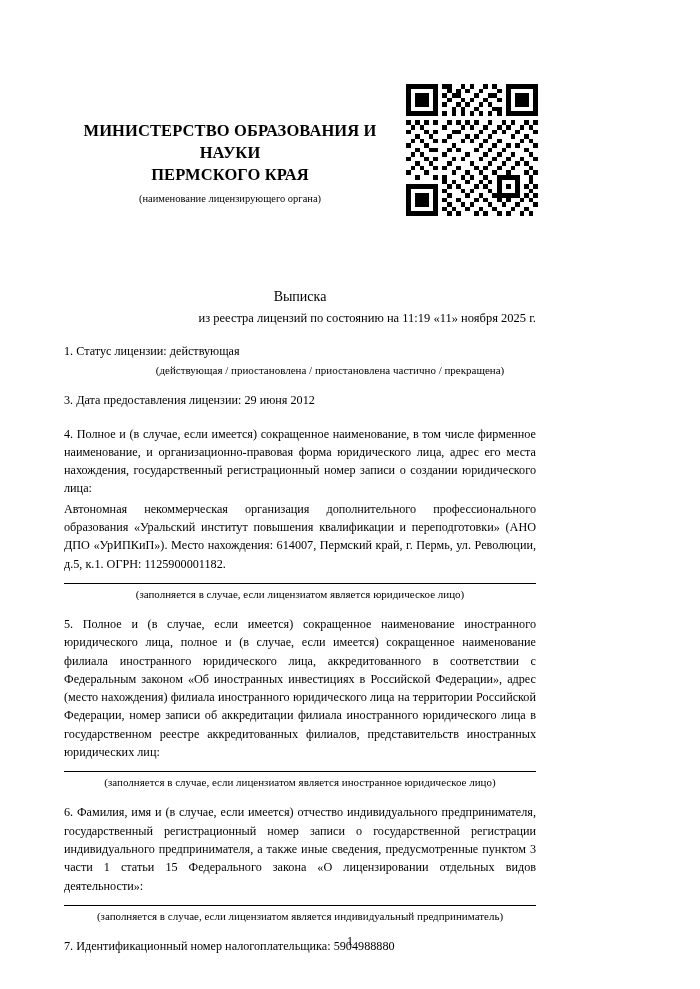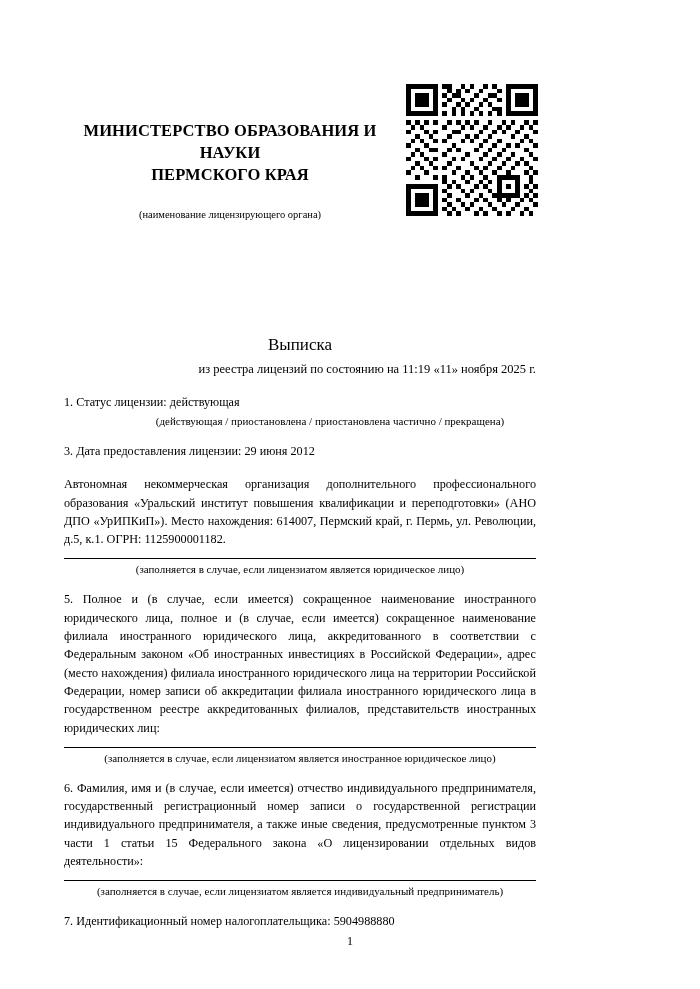--- a/index.html
+++ b/index.html
@@ -40,28 +40,28 @@
     padding-right: 140px;
   }
   .org-title {
     font-weight: bold;
     font-size: 16.5px;
     line-height: 1.32;
     letter-spacing: 0.1px;
   }
   .org-sub {
     font-size: 10.5px;
-    margin-top: 24px;
+    margin-top: 8px;
   }
 
   
   .extract-title {
     text-align: center;
-    margin-top: 112px;
-    font-size: 17px;
+    margin-top: 82px;
+    font-size: 14px;
     line-height: 1.55;
   }
   .extract-line2 {
     text-align: right;
     font-size: 12.5px;
     margin-top: 3px;
   }
 
   
   .items {
@@ -370,20 +370,21 @@
       <p class="lead">1. Статус лицензии: действующая</p>
       <div class="note note-left-pad">(действующая / приостановлена / приостановлена частично / прекращена)</div>
     </div>
 
 
     <div class="item">
       <p class="lead">3. Дата предоставления лицензии: 29 июня 2012</p>
     </div>
 
     <div class="item">
+      <p>4. Полное и (в случае, если имеется) сокращенное наименование, в том числе фирменное наименование, и организационно-правовая форма юридического лица, адрес его места нахождения, государственный регистрационный номер записи о создании юридического лица:</p>
       <p class="body-para">Автономная некоммерческая организация дополнительного профессионального образования «Уральский институт повышения квалификации и переподготовки» (АНО ДПО «УрИПКиП»). Место нахождения: 614007, Пермский край, г. Пермь, ул. Революции, д.5, к.1. ОГРН: 1125900001182.</p>
       <div class="fill-line"></div>
       <div class="note">(заполняется в случае, если лицензиатом является юридическое лицо)</div>
     </div>
 
     <div class="item">
       <p>5. Полное и (в случае, если имеется) сокращенное наименование иностранного юридического лица, полное и (в случае, если имеется) сокращенное наименование филиала иностранного юридического лица, аккредитованного в соответствии с Федеральным законом «Об иностранных инвестициях в Российской Федерации», адрес (место нахождения) филиала иностранного юридического лица на территории Российской Федерации, номер записи об аккредитации филиала иностранного юридического лица в государственном реестре аккредитованных филиалов, представительств иностранных юридических лиц:</p>
       <div class="fill-line"></div>
       <div class="note">(заполняется в случае, если лицензиатом является иностранное юридическое лицо)</div>
     </div>

